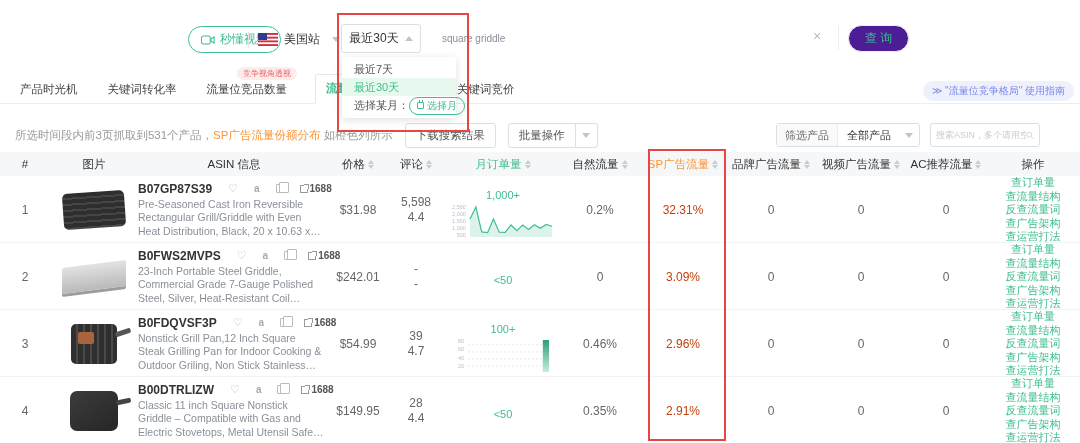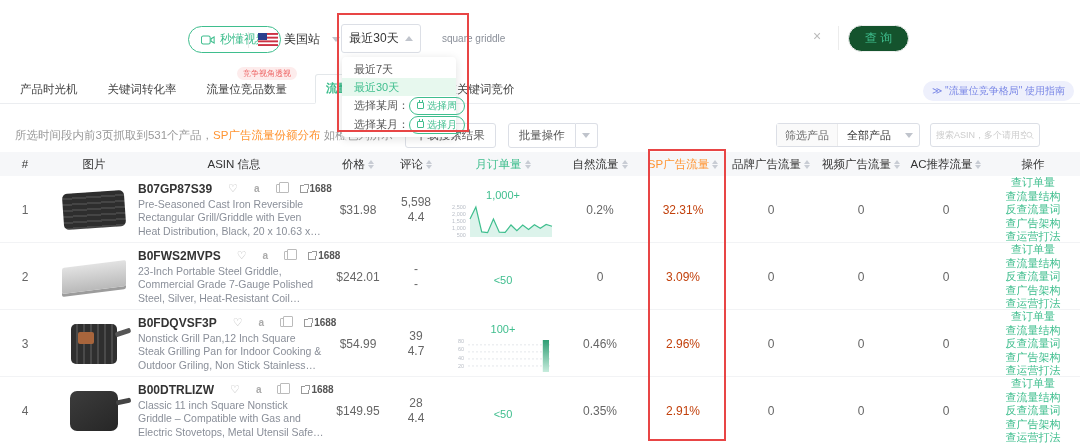--- a/index.html
+++ b/index.html
@@ -14,21 +14,21 @@
   .flag { position:absolute; left:258px; top:9px; width:20px; height:13px; }
   .site-sel { position:absolute; left:284px; top:7px; display:flex; align-items:center; gap:12px; cursor:pointer; }
   .caret-dn { width:0; height:0; border-left:4px solid transparent; border-right:4px solid transparent; border-top:5px solid #c0c4cc; }
   .caret-up { width:0; height:0; border-left:4px solid transparent; border-right:4px solid transparent; border-bottom:5px solid #c0c4cc; }
   .date-box { position:absolute; left:341px; top:0; width:80px; height:29px; border:1px solid #dcdfe6; border-radius:3px;
     display:flex; align-items:center; justify-content:center; gap:6px; background:#fff; font-size:12px; color:#333; cursor:pointer; }
   .kw-text { position:absolute; left:442px; top:9px; font-size:10px; color:#8a8f99; }
   .clear-x { position:absolute; left:813px; top:4px; font-size:14px; color:#bbb; cursor:pointer; }
   .tb-divider2 { position:absolute; left:838px; top:2px; width:1px; height:24px; background:#ececec; }
   .query-btn { position:absolute; left:848px; top:1px; border:1px solid #f0f0f0; border-radius:15px; padding:4px 16px;
-    color:#3fbe8e; font-size:12px; background:#14532d; cursor:pointer; }
+    color:#3fbe8e; font-size:12px; background:#4c1d95; cursor:pointer; }
 
   
   .dd-panel { position:absolute; left:342px; top:57px; width:114px; background:#fff; border-radius:4px;
     box-shadow:0 2px 10px rgba(0,0,0,.12); z-index:6; padding:3px 0; font-size:11px; }
   .dd-item { padding:3px 12px; height:18px; display:flex; align-items:center; color:#555; cursor:pointer; white-space:nowrap; }
   .dd-item.sel { background:#e7f8ee; color:#3fbe8e; }
   .dd-row { padding:2px 8px 2px 12px; height:19px; display:flex; align-items:center; color:#555; white-space:nowrap; }
   .mini-pill { display:inline-flex; align-items:center; gap:3px; border:1px solid #3fbe8e; color:#3fbe8e;
     border-radius:9px; padding:1px 7px; font-size:10px; cursor:pointer; }
   .cal { width:7px; height:7px; border:1px solid #3fbe8e; border-radius:1px; position:relative; }
@@ -155,27 +155,20 @@
   <span class="kw-text">square griddle</span>
   <span class="clear-x">×</span>
   <div class="tb-divider2"></div>
   <button class="query-btn">查 询</button>
 </div>
 
 <div class="dd-panel">
   <div class="dd-item">最近7天</div>
   <div class="dd-item sel">最近30天</div>
   <div class="dd-row">
-    <span>选择某周：</span>
-    <span class="mini-pill">
-      <span class="cal"></span>
-      <span>选择周</span>
-    </span>
-  </div>
-  <div class="dd-row">
     <span>选择某月：</span>
     <span class="mini-pill">
       <span class="cal"></span>
       <span>选择月</span>
     </span>
   </div>
 </div>
 
 <div class="tabs">
   <div class="tab">产品时光机</div>

